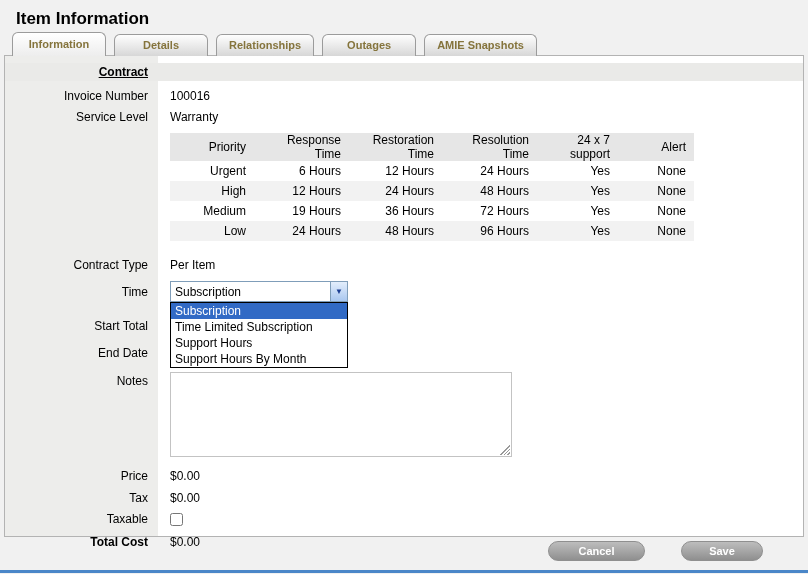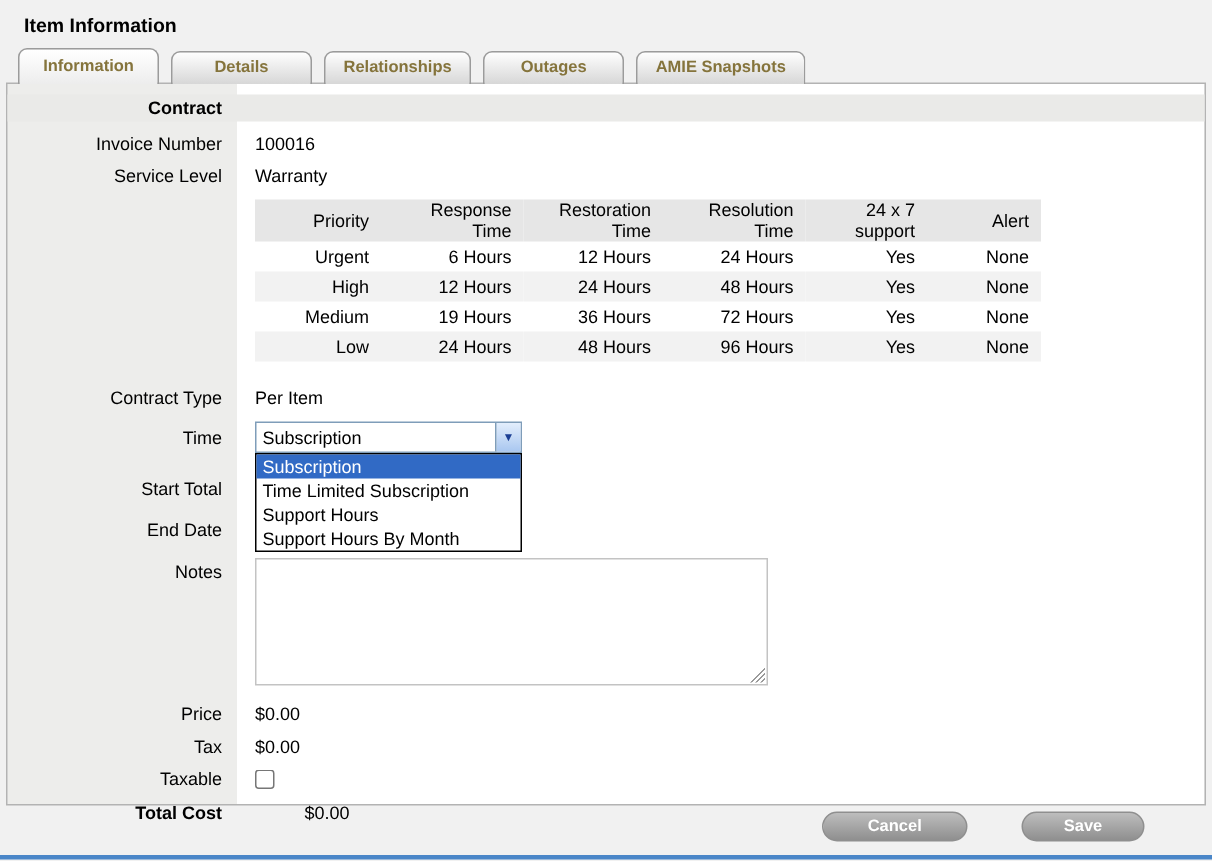--- a/index.html
+++ b/index.html
@@ -6,21 +6,21 @@
   html,body { width:808px; height:574px; }
   body {
     font-family:"Liberation Sans", sans-serif;
     font-size:12px;
     color:#000;
     background:#f1f1f1;
     position:relative;
     overflow:hidden;
   }
   .titlebar { height:32px; padding:9px 0 0 16px; }
-  .titlebar h1 { font-size:13px; font-weight:bold; }
+  .titlebar h1 { font-size:17px; font-weight:bold; }
 
   
   .tabs {
     display:flex; gap:8px; align-items:flex-end;
     height:24px; padding-left:12px; position:relative; z-index:3;
   }
   .tab {
     min-width:94px; text-align:center;
     height:22px; line-height:21px; padding:0 12px;
     font-size:11px; font-weight:bold; color:#85743c;
@@ -42,33 +42,33 @@
     border:1px solid #b3b3b3;
     background:linear-gradient(to right,#ededeb 153px,#ffffff 153px);
   }
   .row { display:flex; align-items:center; }
   .lbl {
     flex:none; width:153px; text-align:right; padding-right:10px;
   }
   .lbl.bold { font-weight:bold; }
   .val { margin-left:12px; }
 
-  .row-contract   { margin-top:7px; height:18px; background:#eaeae8; }
+  .row-contract   { margin-top:7px; height:18px; background:#eaeae8;text-decoration:underline; }
   .row-invoice    { margin-top:7px; height:16px; }
   .row-service    { margin-top:5px; height:16px; }
   .row-ctype      { margin-top:16px; height:16px; }
   .row-time       { margin-top:8px; height:21px; position:relative; }
   .row-start      { margin-top:16px; height:16px; }
   .row-end        { margin-top:11px; height:16px; }
   .row-notes      { margin-top:11px; align-items:flex-start; }
   .row-notes .lbl { padding-top:2px; }
   .row-price      { margin-top:11px; height:16px; }
   .row-tax        { margin-top:6px;  height:16px; }
   .row-taxable    { margin-top:5px;  height:15px;align-items:flex-end; }
-  .row-total      { margin-top:8px;  height:16px;gap:33px; }
+  .row-total      { margin-top:8px;  height:16px; }
 
   
   .sla-table {
     margin:8px 0 0 165px;
     border-collapse:collapse;
     width:524px;
     table-layout:fixed;
   }
   .sla-table col.c1 { width:84px; }
   .sla-table col.c2 { width:95px; }

